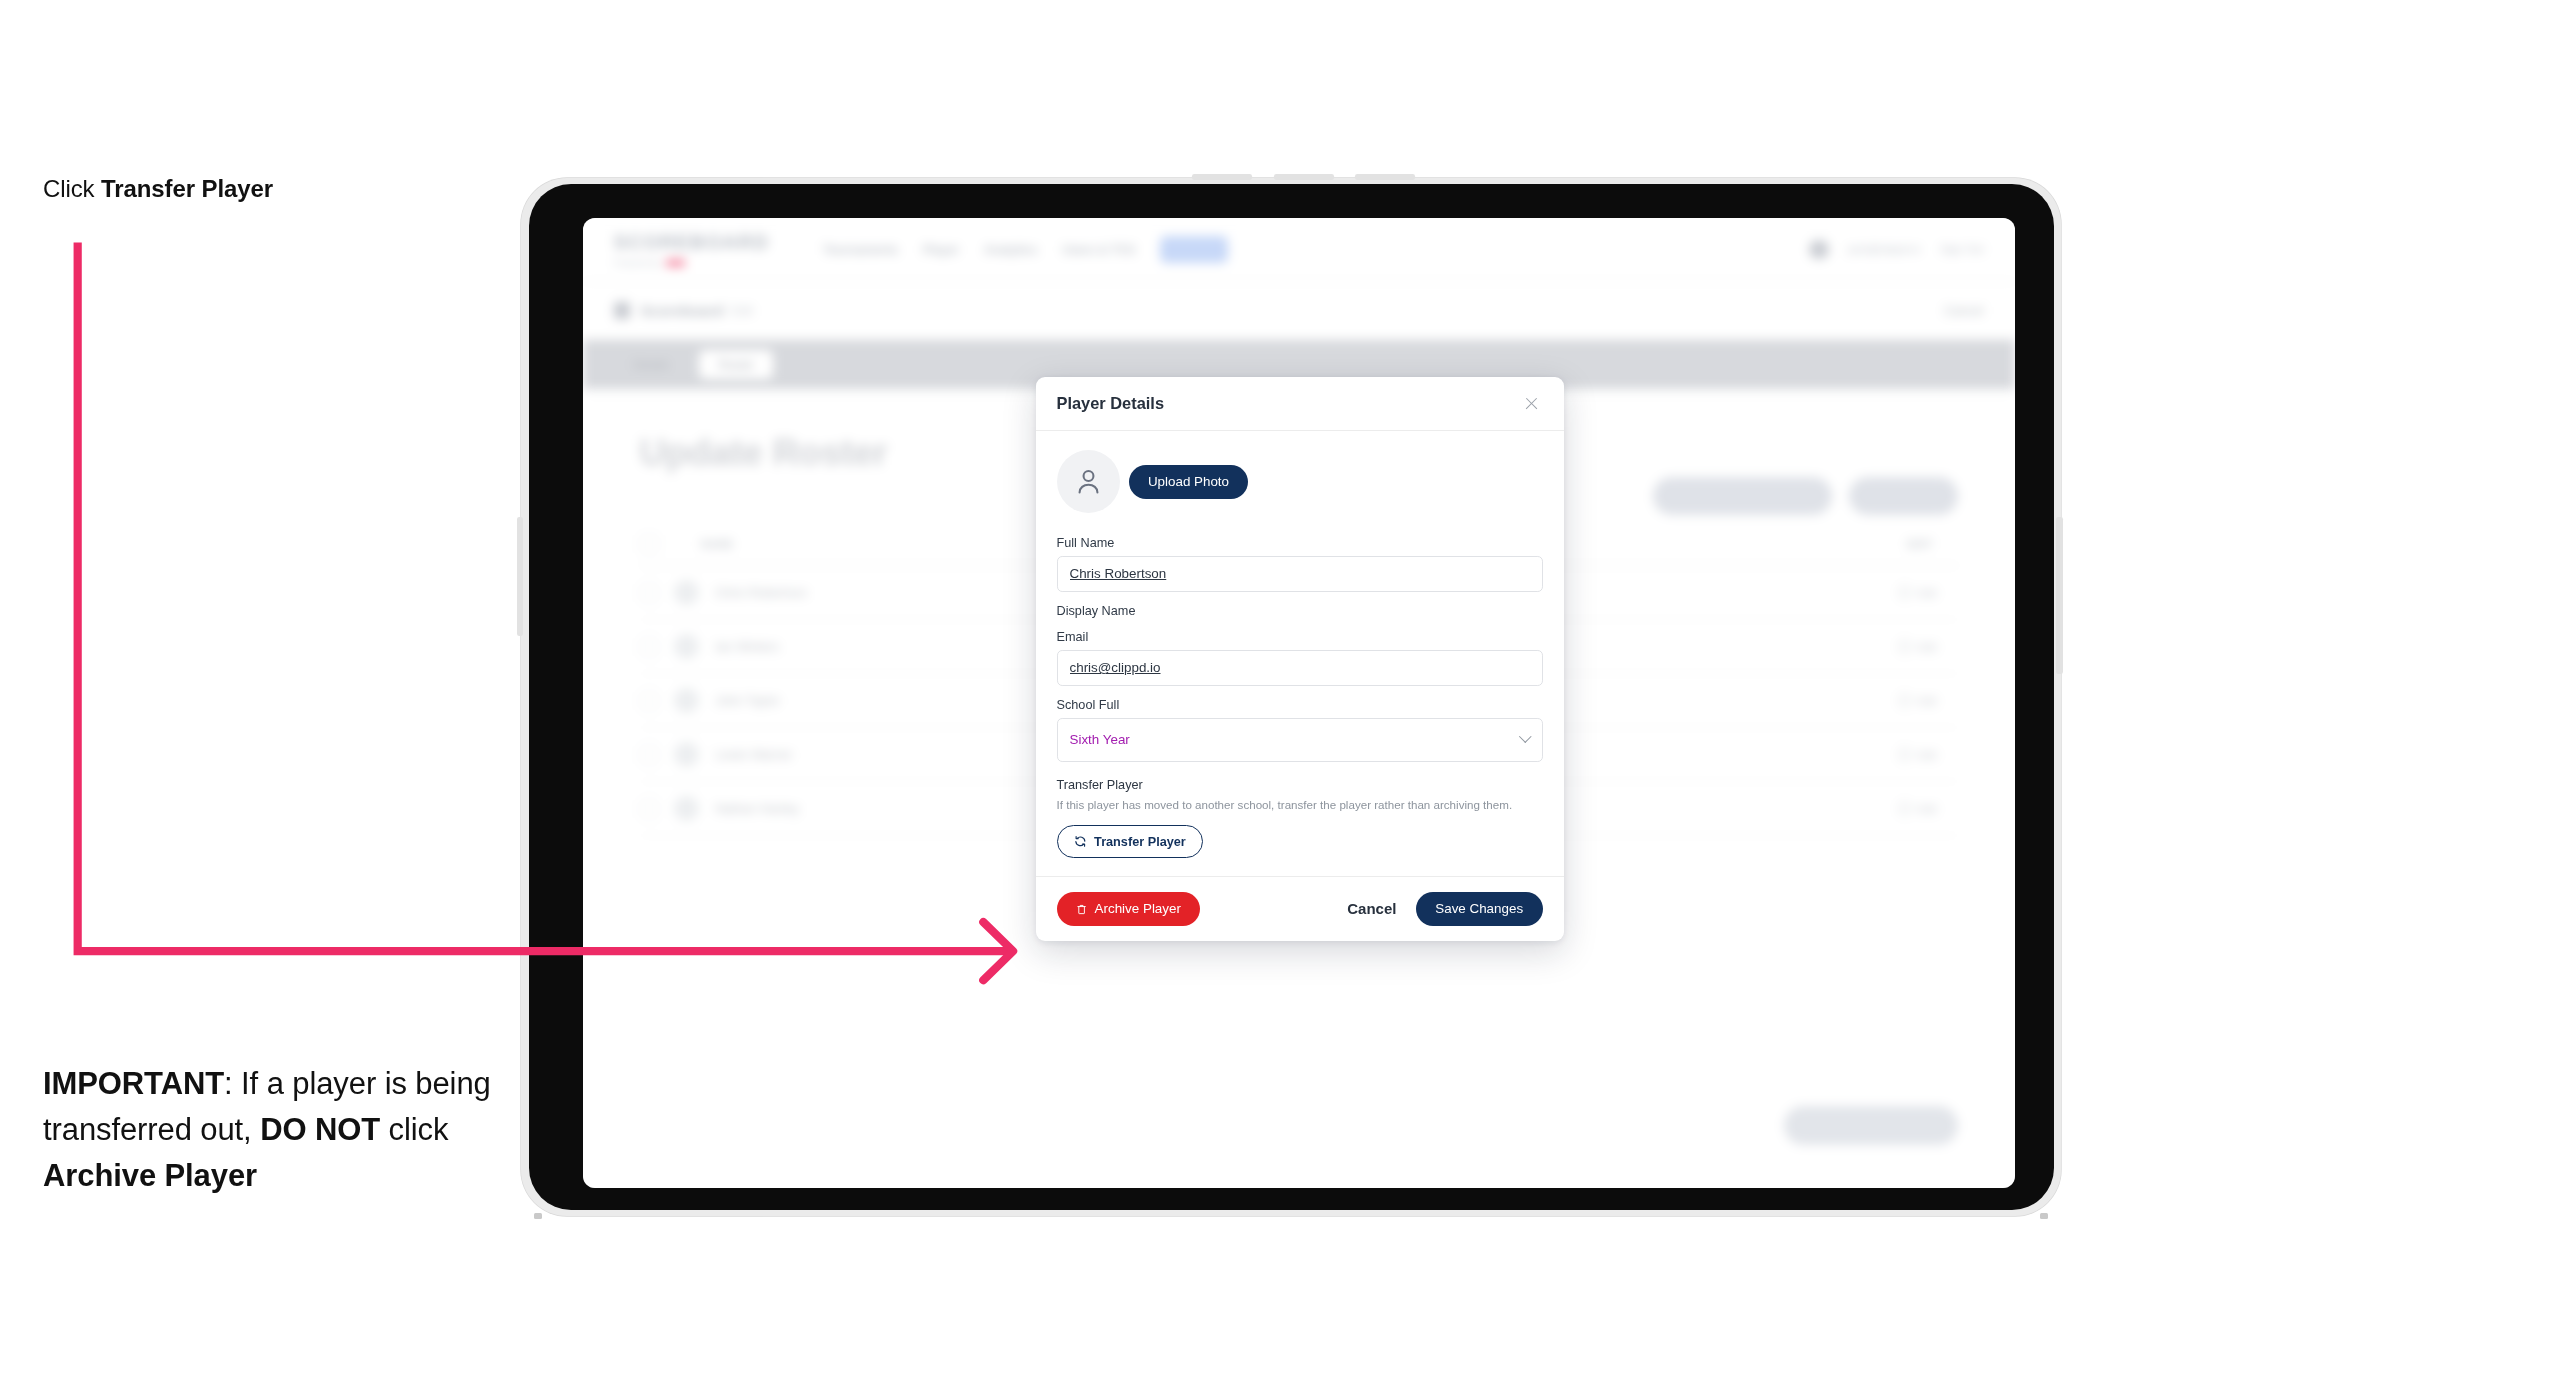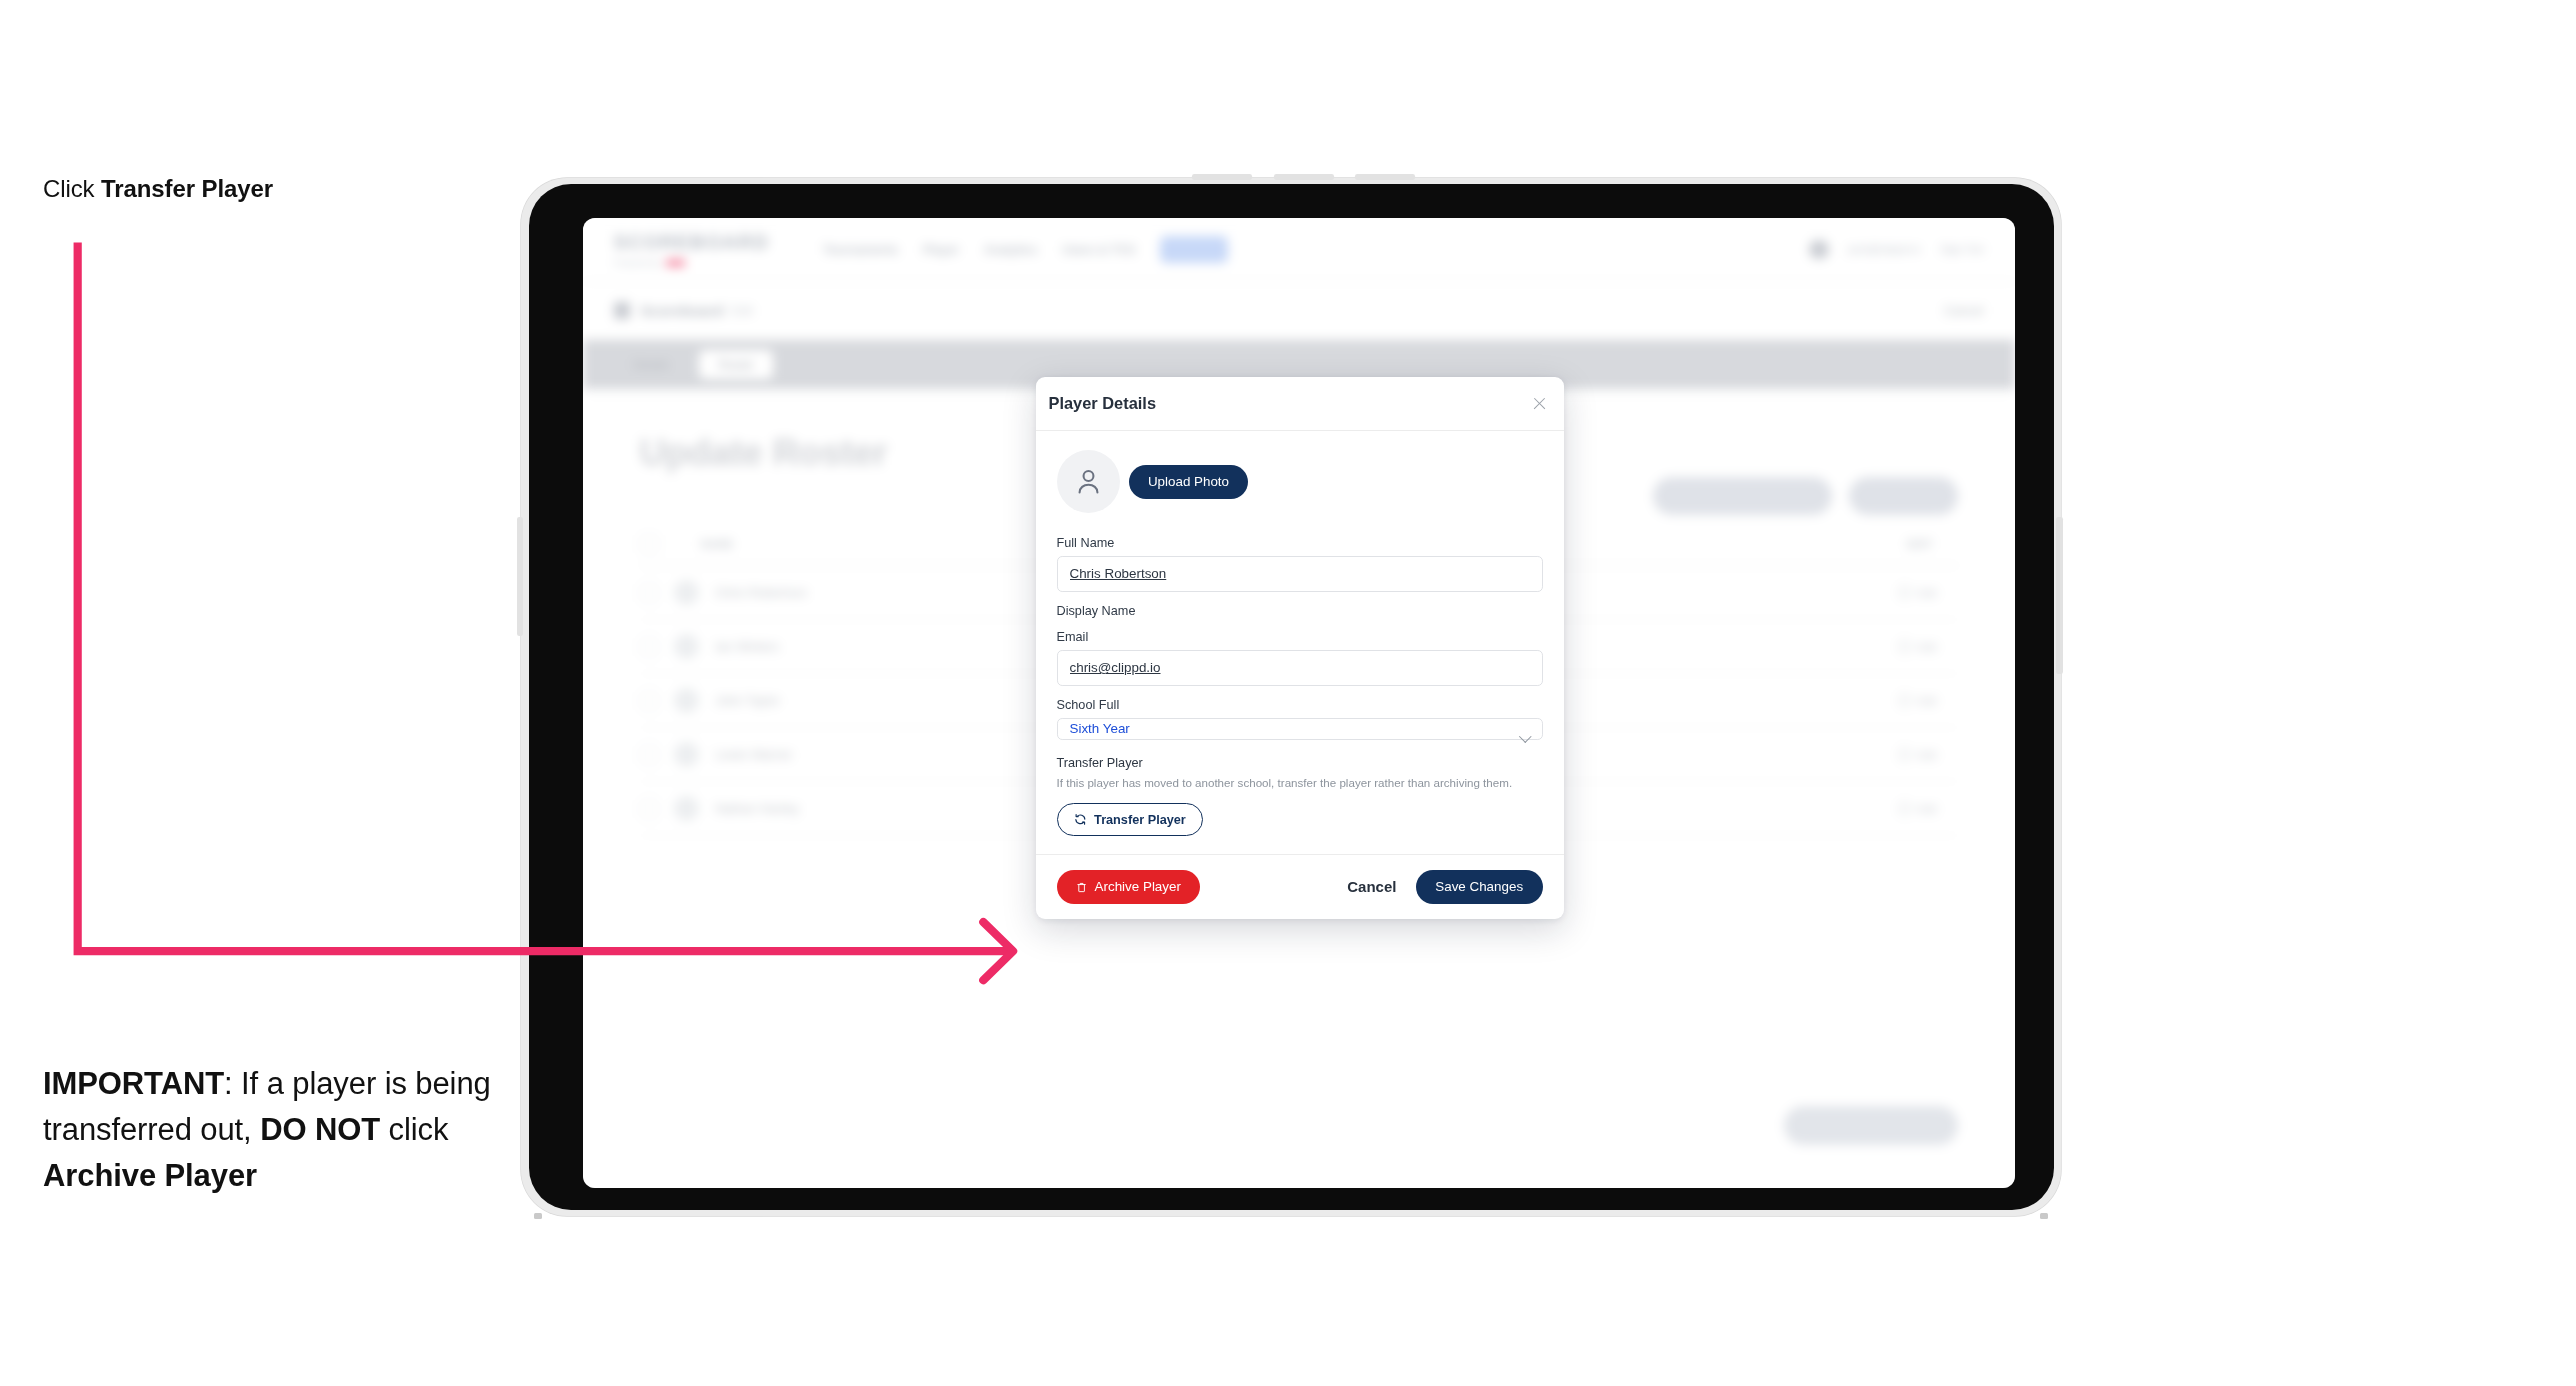--- a/index.html
+++ b/index.html
@@ -120,21 +120,21 @@
   .modal {
     position: absolute;
     left: 453px; top: 159px;
     width: 528px;
     background: #ffffff;
     border-radius: 9px;
     box-shadow: 0 10.4px 34px rgba(15,25,45,0.17), 0 1.5px 6px rgba(15,25,45,0.08);
     overflow: hidden;
   }
   .modal-head {
-    height: 54px; display: flex; align-items: center; padding: 0 13px;
+    height: 54px; display: flex; align-items: center; padding: 0 21px;
     border-bottom: 0.7px solid #ececec;
   }
   .modal-title { font-size: 16.4px; font-weight: 600; color: #27303d; }
   .modal-close {
     margin-left: auto; width: 22.4px; height: 22.4px; position: relative; cursor: pointer;
   }
   .modal-close::before, .modal-close::after {
     content: ""; position: absolute; left: 3.7px; top: 10.4px; width: 15px; height: 1.3px;
     background: #9aa0a8;
   }
@@ -161,22 +161,22 @@
     font-family: "Liberation Sans", sans-serif;
     text-decoration: underline;
   }
   .select-wrap { position: relative; }
   .select-wrap::after {
     content: ""; position: absolute; right: 13.4px; top: 14px;
     width: 7.5px; height: 7.5px; border-right: 1.3px solid #8e959e; border-bottom: 1.3px solid #8e959e;
     transform: rotate(45deg);
   }
   .field-select {
-    width: 100%; height: 22px; border: 0.7px solid #e0e2e6; border-radius: 5.2px;
-    padding: 0 12px; font-size: 13.4px; color: #1d4ed8; background: #fff;
+    width: 100%; height: 44px; border: 0.7px solid #e0e2e6; border-radius: 5.2px;
+    padding: 0 12px; font-size: 13.4px; color: #a21caf; background: #fff;
     appearance: none; -webkit-appearance: none;
     font-family: "Liberation Sans", sans-serif;
   }
 
   .transfer-sec { margin-top: 16.4px; }
   .transfer-title { font-size: 12.7px; color: #2d3642; font-weight: 500; margin-bottom: 5.2px; }
   .transfer-desc { font-size: 11.6px; color: #8d949d; line-height: 1.45; margin-bottom: 11.2px; }
   .btn-transfer {
     display: inline-flex; align-items: center; gap: 7.5px;
     background: #ffffff; border: 1.2px solid #12315c; color: #12315c;

